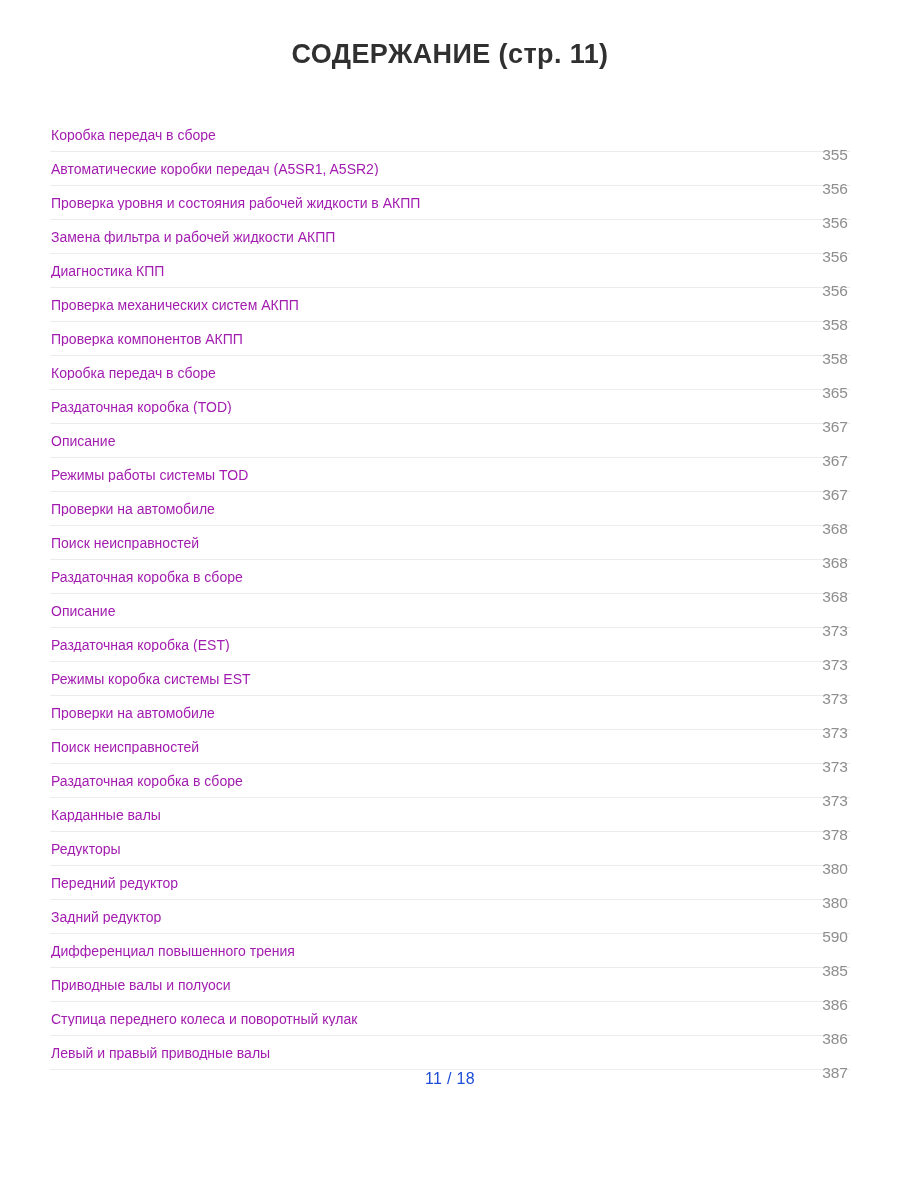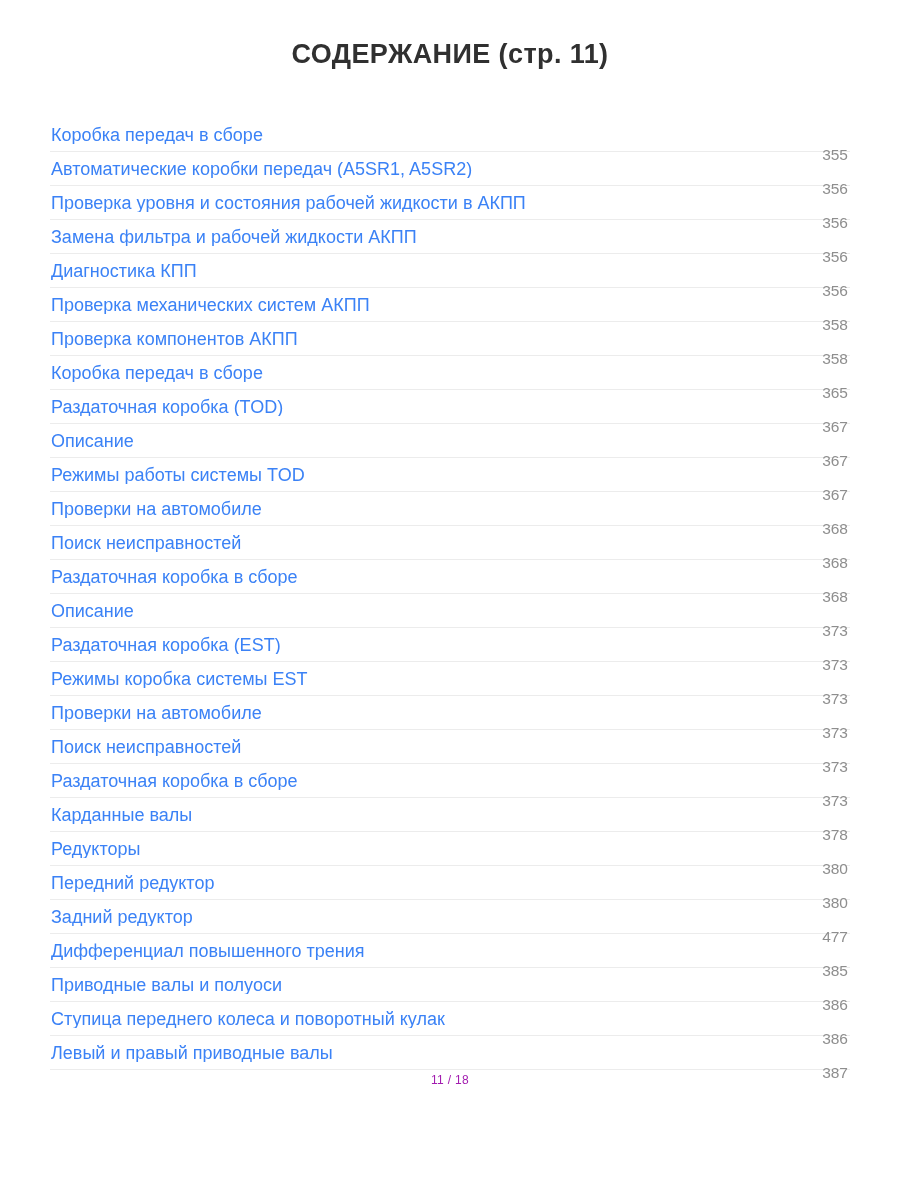--- a/index.html
+++ b/index.html
@@ -59,22 +59,22 @@
     height: 34px;
     box-sizing: border-box;
     border-bottom: 1px solid #ececec;
     padding: 0 2px 0 1px;
   }
   .toc-row:last-child {
     border-bottom: 1px solid #ececec;
     gap: 28px;
   }
   .toc-title {
-    font-size: 18px;
-    color: #3b82f6;
+    font-size: 14px;
+    color: #a21caf;
     line-height: 1;
     white-space: nowrap;
     overflow: hidden;
     text-overflow: ellipsis;
     padding-right: 16px;
   }
   .toc-page {
     font-size: 15.5px;
     color: #8e8e8e;
     line-height: 1;
@@ -84,22 +84,22 @@
     margin-top: 39px;
   }
 
   
   .footer {
     margin-top: auto;
     padding-bottom: 48px;
     text-align: center;
   }
   .footer-text {
-    font-size: 12px;
-    color: #a21caf;
+    font-size: 16px;
+    color: #1d4ed8;
     letter-spacing: 0.3px;
   }
 </style>
 </head>
 <body>
 
 <div class="page">
 
   <h1 class="doc-title">СОДЕРЖАНИЕ (стр. 11)</h1>
 
@@ -216,21 +216,21 @@
     <span class="toc-page">380</span>
   </li>
 
   <li class="toc-row">
     <span class="toc-title">Передний редуктор</span>
     <span class="toc-page">380</span>
   </li>
 
   <li class="toc-row">
     <span class="toc-title">Задний редуктор</span>
-    <span class="toc-page">477</span>
+    <span class="toc-page">590</span>
   </li>
 
   <li class="toc-row">
     <span class="toc-title">Дифференциал повышенного трения</span>
     <span class="toc-page">385</span>
   </li>
 
   <li class="toc-row">
     <span class="toc-title">Приводные валы и полуоси</span>
     <span class="toc-page">386</span>

